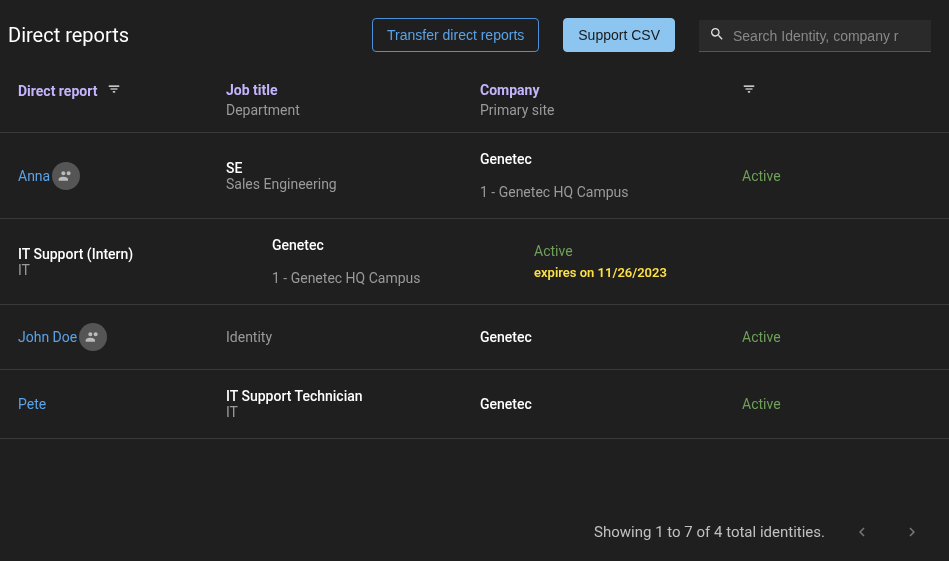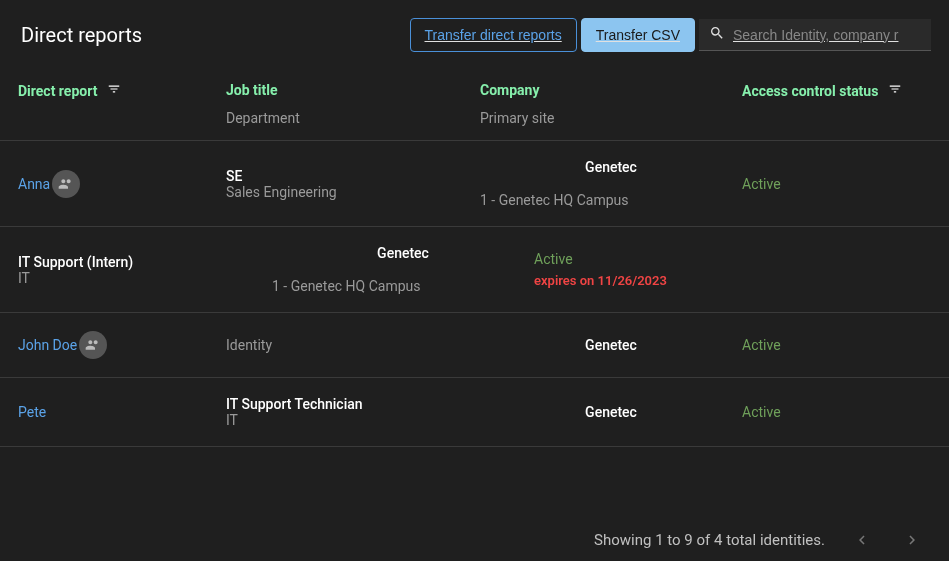--- a/index.html
+++ b/index.html
@@ -11,33 +11,32 @@
     width: 949px;
     height: 561px;
     overflow: hidden;
   }
   .container {
     padding: 18px 0px 0 0px;
   }
   .header {
     display: flex;
     align-items: center;
-    padding: 0 18px 12px 21px;
+    padding: 0 18px 12px 8px;
   }
   .title {
     font-size: 20px;
     font-weight: 400;
     color: #fff;
     flex: 1;
   }
   .actions {
     display: flex;
-    gap: 4px;
-    align-items: center;
-    text-decoration: underline;
+    gap: 24px;
+    align-items: flex-end;
   }
   .btn {
     padding: 8px 14px;
     border-radius: 4px;
     font-size: 14px;
     cursor: pointer;
     border: 1px solid transparent;
     font-weight: 500;
   }
   .btn-outline {
@@ -74,28 +73,28 @@
     padding: 18px 18px 14px 18px;
     border-bottom: 1px solid #3a3a3a;
   }
   .col1 { width: 208px; }
   .col2 { width: 254px; }
   .col3 { width: 262px; }
   .col4 { flex: 1; }
 
   .th-main {
     font-weight: 700;
-    color: #86efac;
+    color: #c4b5fd;
     display: flex;
     align-items: center;
     gap: 10px;
   }
   .th-sub {
     color: #9a9a9a;
-    margin-top: 12px;
+    margin-top: 4px;
     font-weight: 400;
   }
   .filter-icon { cursor: pointer; }
 
   .row {
     display: flex;
     align-items: center;
     padding: 18px 18px;
     border-bottom: 1px solid #3a3a3a;
   }
@@ -112,24 +111,24 @@
     width: 28px;
     height: 28px;
     border-radius: 50%;
     background: #555;
     display: flex;
     align-items: center;
     justify-content: center;
   }
   .job-main { color: #fff; font-weight: 500; }
   .job-sub { color: #9a9a9a; }
-  .company-main { color: #fff; font-weight: 500; text-align: center; }
+  .company-main { color: #fff; font-weight: 500; }
   .company-sub { color: #9a9a9a; margin-top: 17px; }
   .status-active { color: #6fa05a; }
-  .status-extra { color: #ef4444; margin-top: 6px; font-weight: 600; font-size: 13px; }
+  .status-extra { color: #fde047; margin-top: 6px; font-weight: 600; font-size: 13px; }
 
   .footer {
     display: flex;
     align-items: center;
     justify-content: flex-end;
     padding: 20px 24px;
     gap: 24px;
     margin-top: 60px;
   }
   .footer-text { color: #c0c0c0; font-size: 15px; }
@@ -141,21 +140,21 @@
   }
 </style>
 </head>
 <body>
 
 <div class="container">
   <div class="header">
     <div class="title">Direct reports</div>
     <div class="actions">
       <button class="btn btn-outline">Transfer direct reports</button>
-      <button class="btn btn-primary">Transfer CSV</button>
+      <button class="btn btn-primary">Support CSV</button>
       <div class="search-box">
         <span>
           <svg width="16" height="16" viewBox="0 0 24 24" fill="#e0e0e0">
               <path d="M15.5 14h-.79l-.28-.27A6.471 6.471 0 0016 9.5 6.5 6.5 0 109.5 16c1.61 0 3.09-.59 4.23-1.57l.27.28v.79l5 4.99L20.49 19l-4.99-5zm-6 0C7.01 14 5 11.99 5 9.5S7.01 5 9.5 5 14 7.01 14 9.5 11.99 14 9.5 14z"></path>
             </svg>
         </span>
         <input type="text" placeholder="Search Identity, company r" style="">
       </div>
     </div>
   </div>
@@ -178,21 +177,20 @@
       <div class="th-sub">Department</div>
     </div>
     <div class="col3">
       <div class="th-main">
           <span>Company</span>
         </div>
       <div class="th-sub">Primary site</div>
     </div>
     <div class="col4">
       <div class="th-main">
-        <span>Access control status</span>
         <span class="filter-icon">
           <svg width="14" height="14" viewBox="0 0 24 24" fill="#fff">
               <path d="M10 18h4v-2h-4v2zM3 6v2h18V6H3zm3 7h12v-2H6v2z"></path>
             </svg>
         </span>
       </div>
     </div>
   </div>
 
   <div id="rows">
@@ -267,21 +265,21 @@
         <div class="col3">
           <div class="company-main">Genetec</div>
         </div>
         <div class="col4">
           <div class="status-active">Active</div>
         </div>
       </div>
     </div>
 
   <div class="footer">
-    <div class="footer-text">Showing 1 to 9 of 4 total identities.</div>
+    <div class="footer-text">Showing 1 to 7 of 4 total identities.</div>
     <span class="nav-arrow">
       <svg width="18" height="18" viewBox="0 0 24 24" fill="#777">
           <path d="M15.41 7.41L14 6l-6 6 6 6 1.41-1.41L10.83 12z"></path>
         </svg>
     </span>
     <span class="nav-arrow">
       <svg width="18" height="18" viewBox="0 0 24 24" fill="#777">
           <path d="M10 6L8.59 7.41 13.17 12l-4.58 4.59L10 18l6-6z"></path>
         </svg>
     </span>

